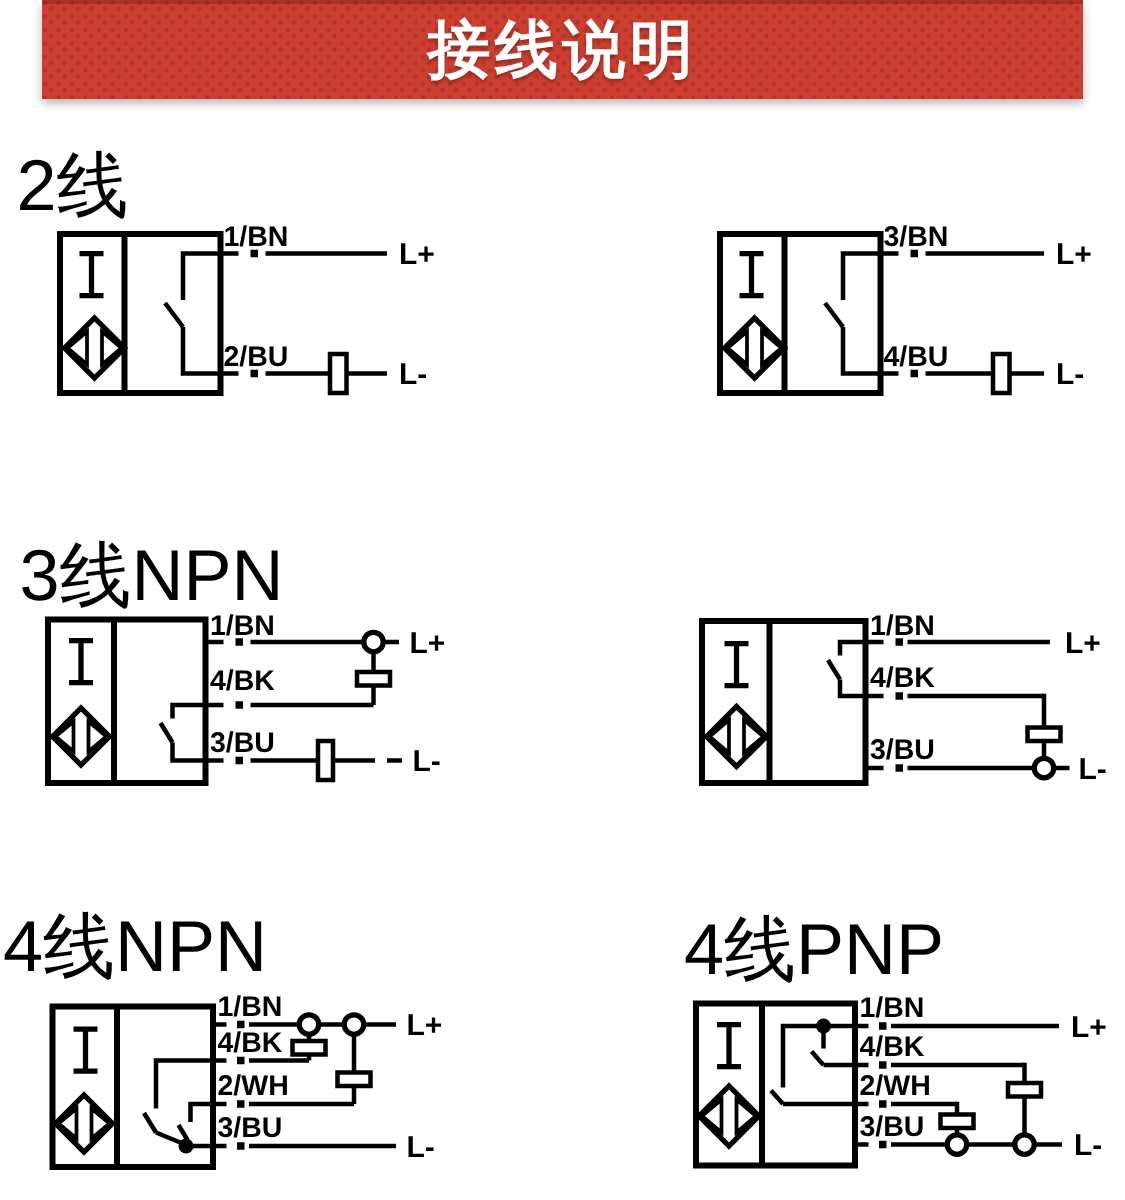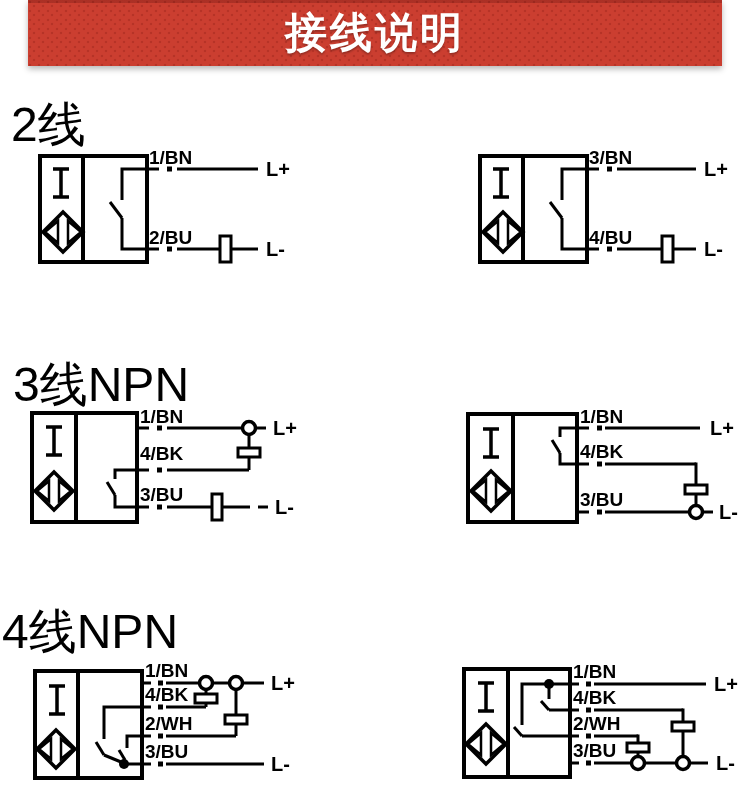--- a/index.html
+++ b/index.html
@@ -36,20 +36,21 @@
 
 <div id="page">
 
   <div id="banner">
     <span class="title">接线说明</span>
   </div>
 
   <div class="sec-title" style="left:11px;top:100px;">2线</div>
   <div class="sec-title" style="left:13px;top:344px;margin-top:16px;">3线NPN</div>
   <div class="sec-title" style="left:2px;top:607px;">4线NPN</div>
+  <div class="sec-title" style="left:456px;top:609px;">4线PNP</div>
 
   <svg style="left:30px;top:145px;" width="280" height="125" viewBox="0 0 280 125">
     <g>
       <rect class="box" x="10" y="11" width="107" height="106"></rect>
       <line class="box" x1="53" y1="11" x2="53" y2="117"></line>
       <path class="sym" d="M23,24 H39 M31,24 V52 M23,52 H39"></path>
       <g>
         <polygon class="sym" points="13,87 33,67 53,87 33,107"></polygon>
         <polygon class="tri" points="15,87 28,76 28,98"></polygon>
         <polygon class="tri" points="51,87 38,76 38,98"></polygon>

